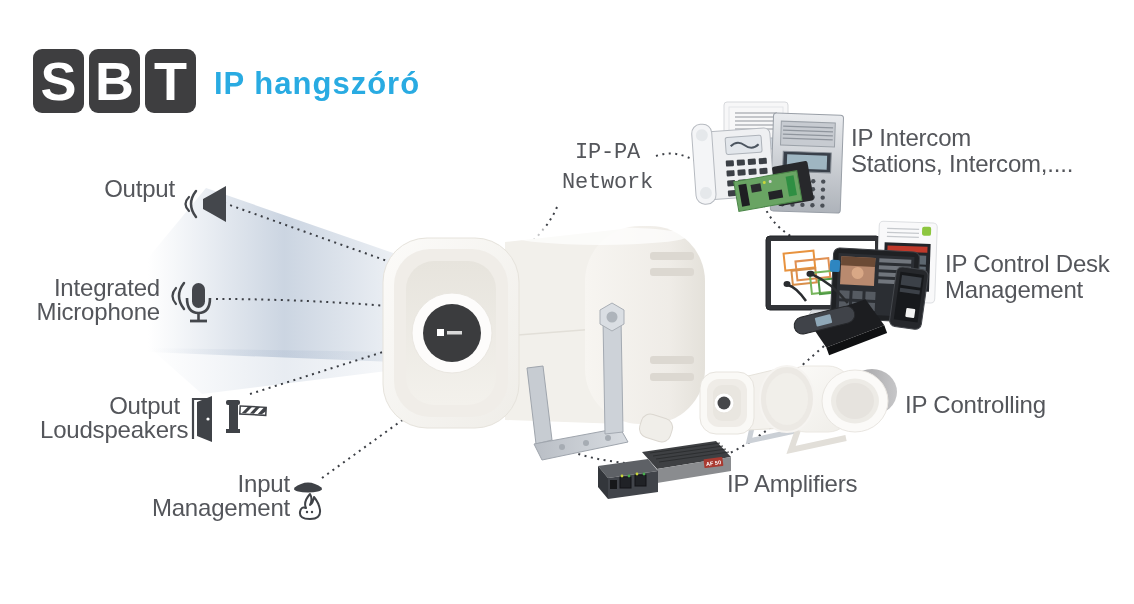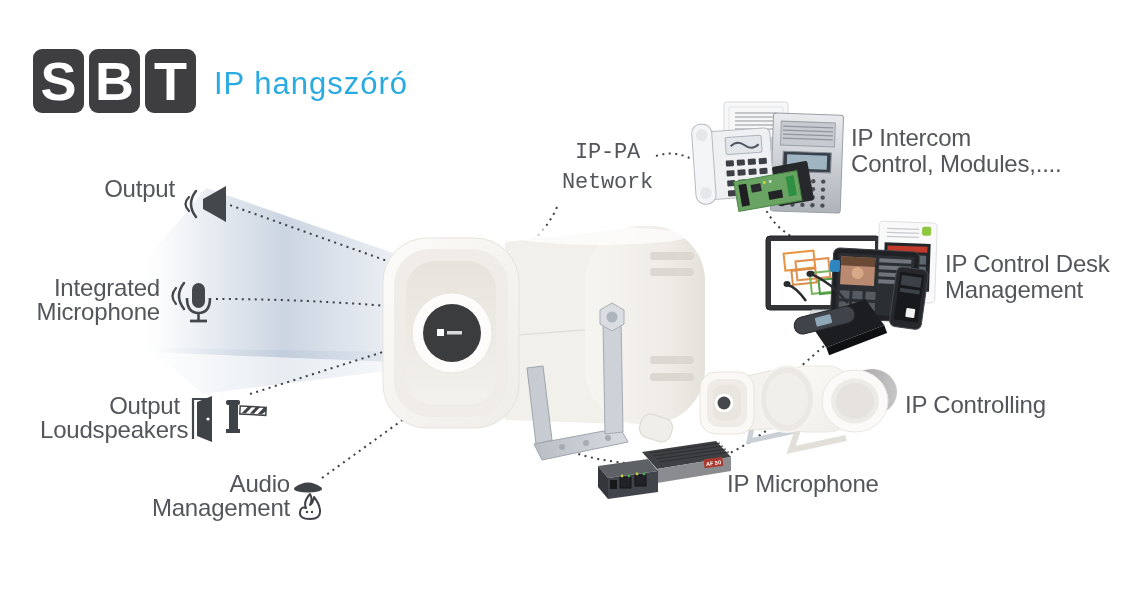--- a/index.html
+++ b/index.html
@@ -11,21 +11,21 @@
   .scene{position:absolute;left:0;top:0;}
   
   .logo{position:absolute;left:33px;top:49px;display:flex;gap:5px;}
   .logo-box{
     width:51px;height:64px;background:var(--logo,#3E3E40);border-radius:9px;
     display:flex;align-items:center;justify-content:center;
     color:#fff;font-size:54px;font-weight:700;line-height:1;
   }
   .tagline{
     position:absolute;left:214px;top:66px;font-size:31px;letter-spacing:1px;
-    color:var(--accent,#29ABE2);font-weight:400;
+    color:var(--accent,#29ABE2);font-weight:700;
   }
   
   .lbl{position:absolute;font-size:24px;line-height:24px;letter-spacing:-0.2px;color:var(--text,#54565B);}
   .lbl.right{text-align:right;}
   .lbl.center{text-align:center;font-family:Liberation Mono, monospace;}
   .lbl.hub{font-size:22px;line-height:30px;}
   .lbl.node{line-height:26px;}
 </style>
 </head>
 <body>
@@ -410,37 +410,37 @@
   </div>
   <div class="lbl right" style="left:10px;top:276px;width:150px">
     <div>Integrated</div>
     <div>Microphone</div>
   </div>
   <div class="lbl right" style="left:40px;top:394px;width:140px">
     <div>Output</div>
     <div>Loudspeakers</div>
   </div>
   <div class="lbl right" style="left:150px;top:472px;width:140px">
-    <div>Audio</div>
+    <div>Input</div>
     <div>Management</div>
   </div>
 
   <div class="lbl hub center" style="left:535px;top:138px;width:145px">
     <div>IP-PA</div>
     <div>Network</div>
   </div>
 
   <div class="lbl node" style="left:851px;top:125px;width:250px">
     <div>IP Intercom</div>
-    <div>Control, Modules,....</div>
+    <div>Stations, Intercom,....</div>
   </div>
   <div class="lbl node" style="left:945px;top:251px;width:180px">
     <div>IP Control Desk</div>
     <div>Management</div>
   </div>
   <div class="lbl node" style="left:905px;top:392px;width:210px">
     <div>IP Controlling</div>
   </div>
   <div class="lbl node" style="left:727px;top:471px;width:170px">
-    <div>IP Microphone</div>
+    <div>IP Amplifiers</div>
   </div>
 
 </div>
 
 </body></html>

